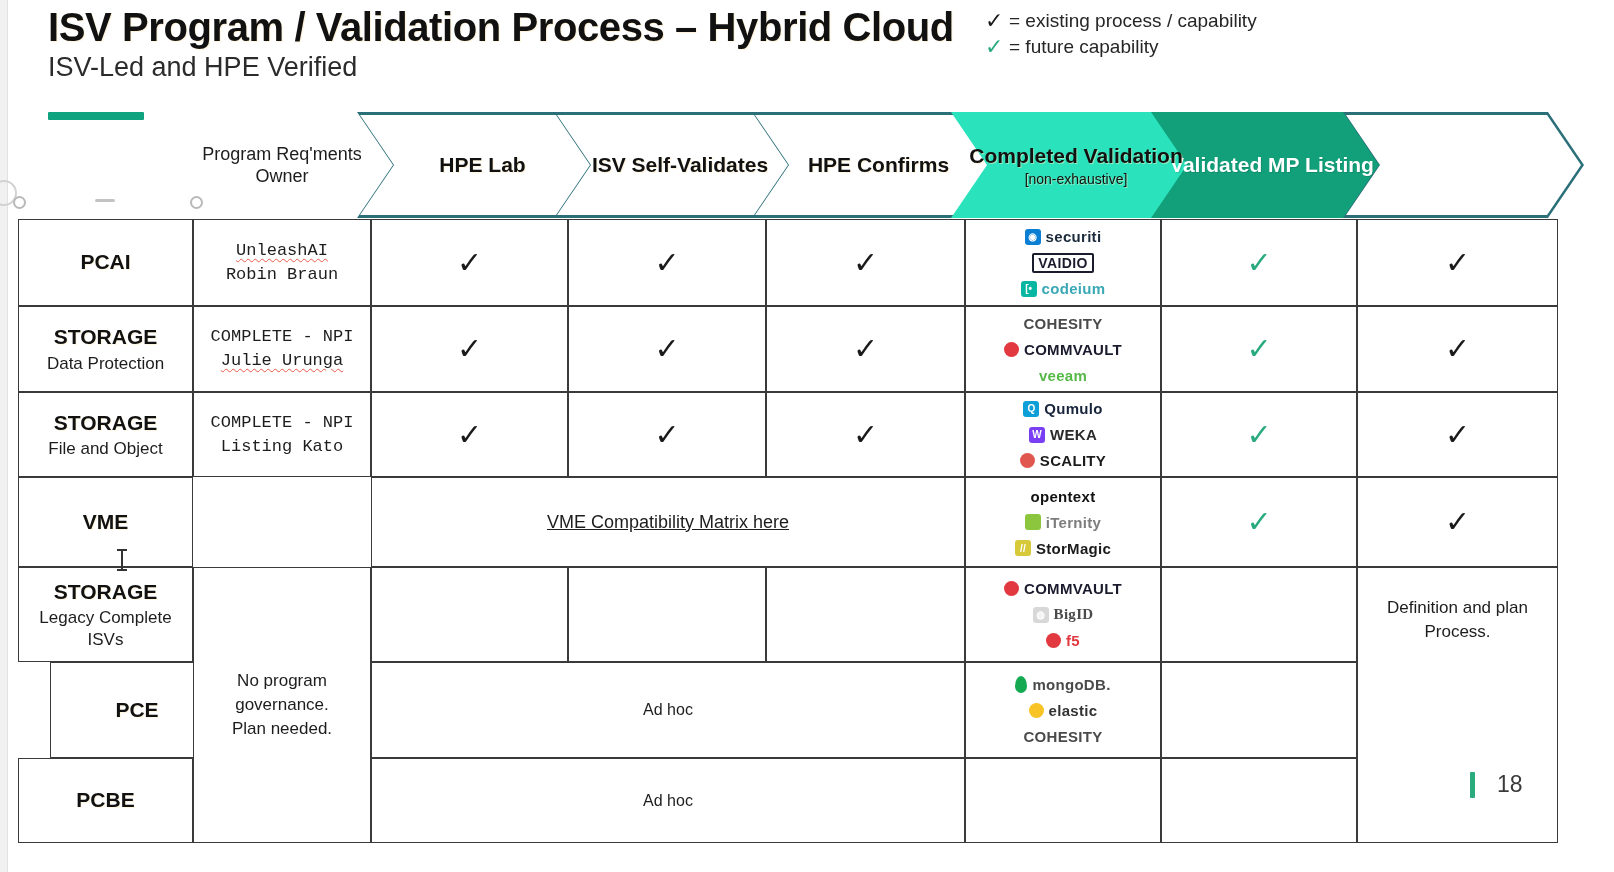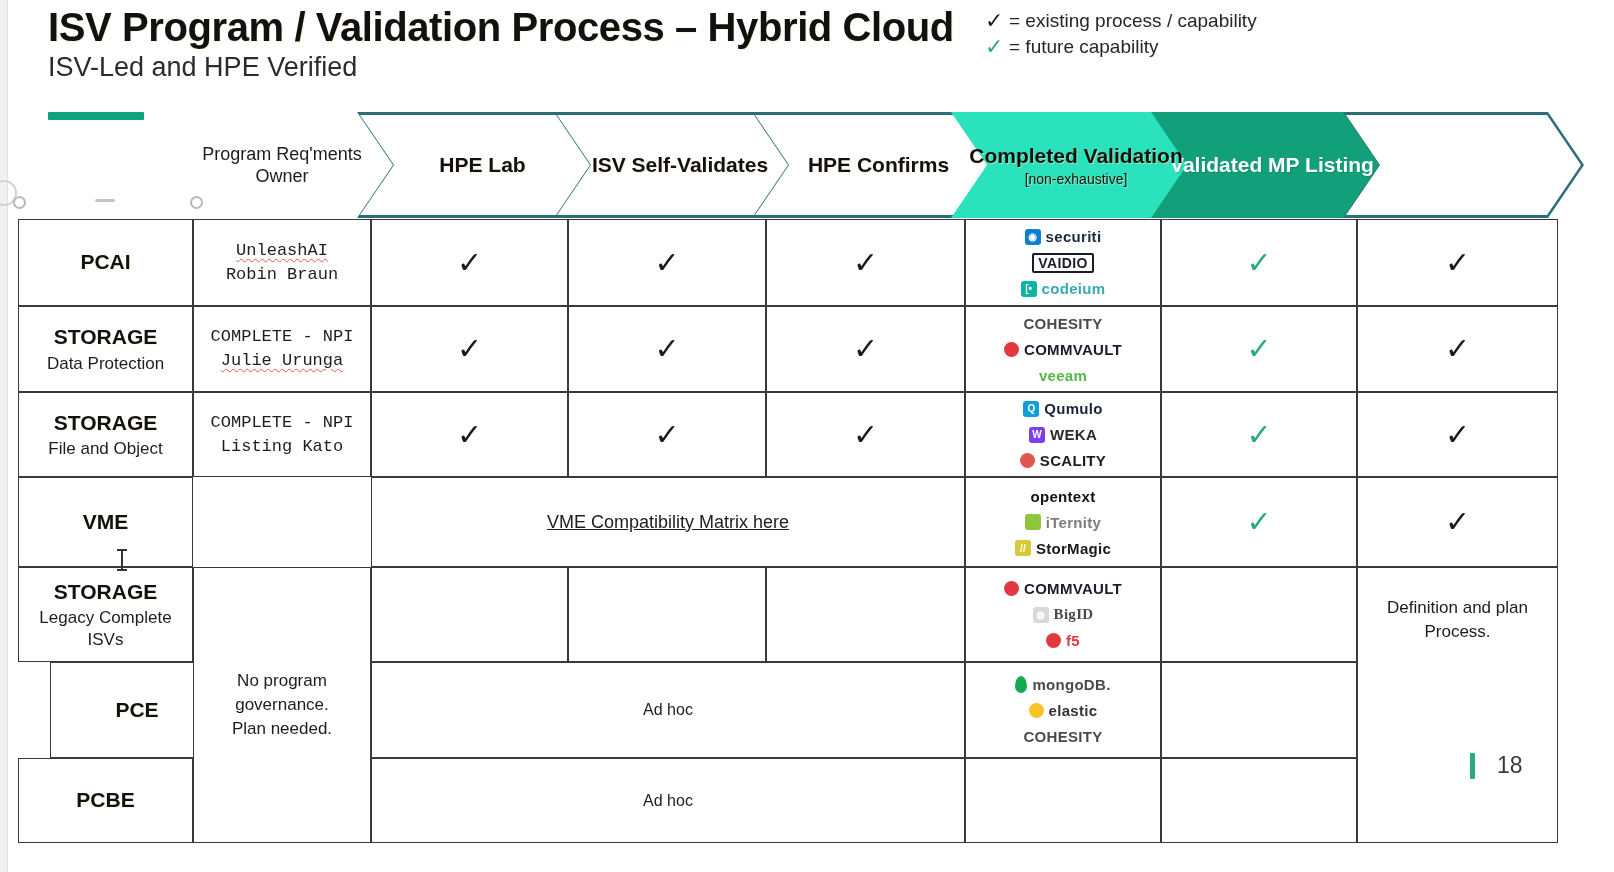--- a/index.html
+++ b/index.html
@@ -86,21 +86,21 @@
   .logos{display:flex;flex-direction:column;align-items:center;justify-content:center;gap:7px;width:100%;}
   .logo{display:flex;align-items:center;justify-content:center;gap:5px;height:19px;}
   .logo .tx{font-size:15px;font-weight:bold;letter-spacing:.3px;white-space:nowrap;}
   .sq{width:16px;height:16px;border-radius:3px;display:inline-block;flex:none;}
   .sq.in{display:flex;align-items:center;justify-content:center;color:#fff;font-size:10px;font-weight:bold;}
   .box{border:2px solid #1b1b2e;padding:0 4px;border-radius:2px;font-size:14px;font-weight:bold;color:#1b1b2e;letter-spacing:.4px;}
   .dot{width:15px;height:15px;border-radius:50%;display:inline-block;flex:none;}
   .leaf{width:12px;height:17px;background:#13aa52;border-radius:50% 50% 50% 50%/60% 60% 40% 40%;flex:none;}
 
   
-  .pagenum{position:absolute;left:1470px;top:752px;display:flex;align-items:center;gap:22px;}
+  .pagenum{position:absolute;left:1470px;top:771px;display:flex;align-items:center;gap:22px;}
   .pagebar{width:5px;height:26px;background:#2aab7e;border-radius:1px;}
   .pagetxt{font-size:23px;color:#3a3a3a;}
 
   
   .caret{position:absolute;width:2px;height:22px;background:#333;}
   .caret::before,.caret::after{content:"";position:absolute;left:-4px;width:10px;height:2px;background:#333;}
   .caret::before{top:0;}
   .caret::after{bottom:0;}
 </style>
 </head>

